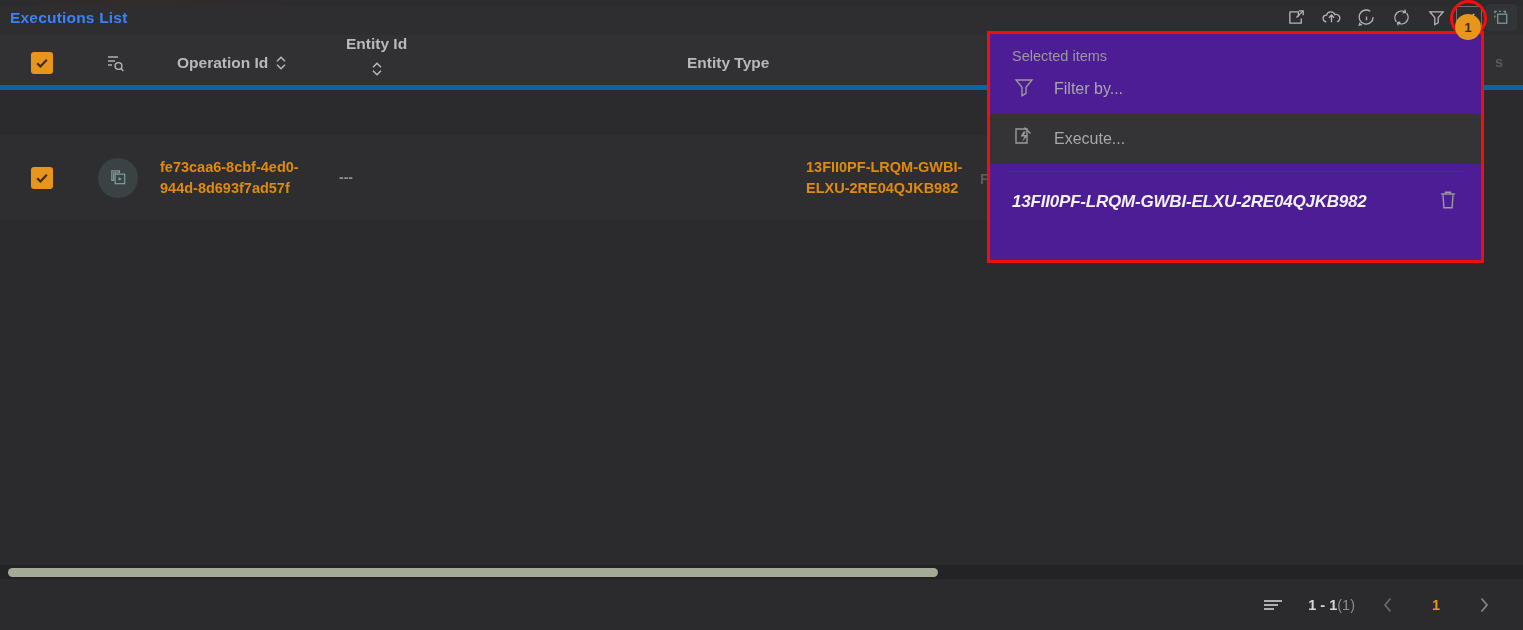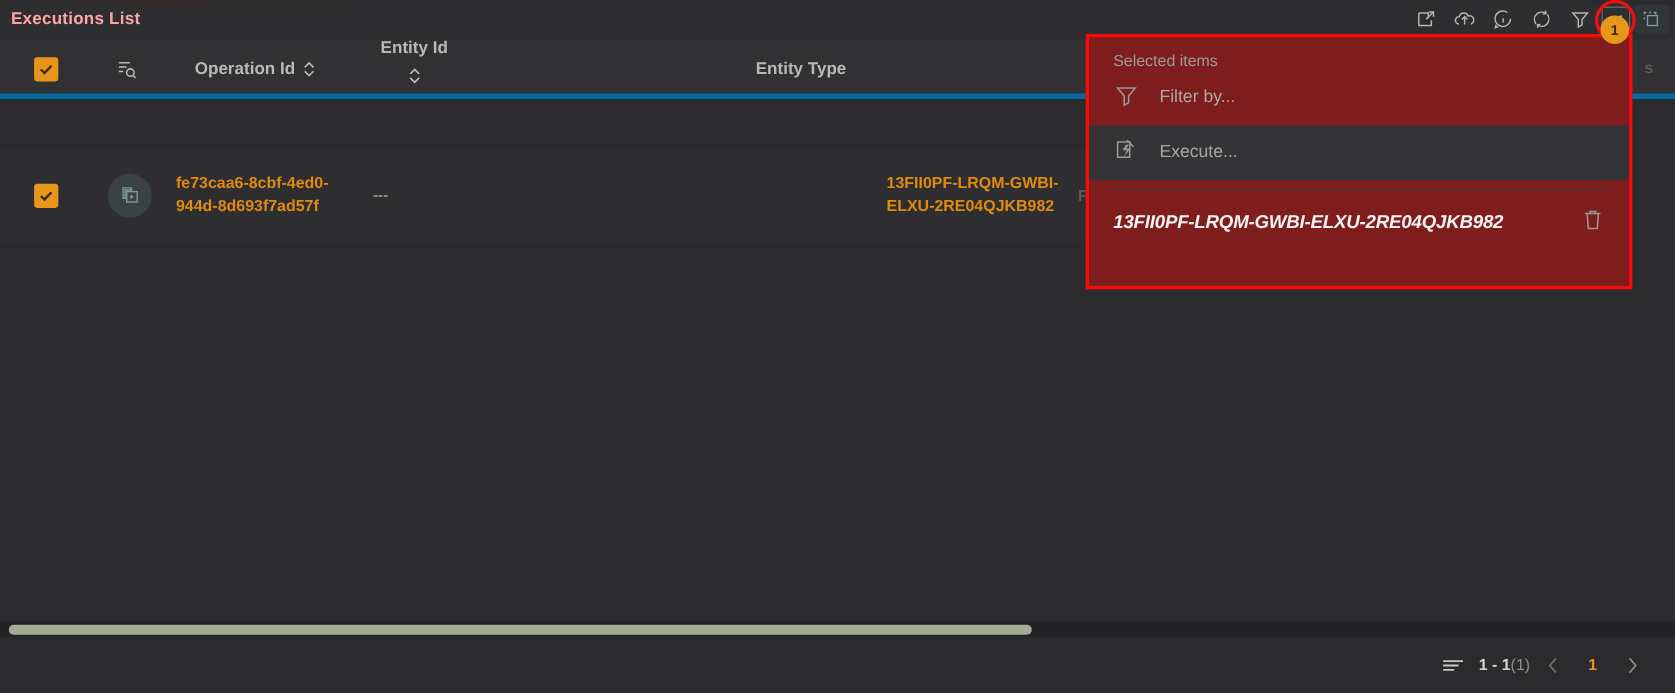--- a/index.html
+++ b/index.html
@@ -17,21 +17,21 @@
     background: #2e2e30;
     display: flex; align-items: center;
   }
   .titlebar::before{
     content:""; position:absolute; left:0; top:0; width:100%; height:6px;
     background: linear-gradient(90deg,#2b2b2d 0%, #332c2b 9%, #2b2b2d 22%);
     pointer-events:none;
   }
   .app-title {
     margin-left: 10px;
-    font-size: 15.5px; font-weight: bold; color: #fca5a5;
+    font-size: 15.5px; font-weight: bold; color: #3b82f6;
     letter-spacing: .2px;
   }
   .toolbar {
     position: absolute; right: 6px; top: 0; height: 35px;
     display: flex; align-items: center; gap: 4px;
   }
   .tb-btn {
     width: 31px; height: 27px;
     display: flex; align-items: center; justify-content: center;
     border-radius: 3px; position: relative;
@@ -102,38 +102,38 @@
   }
   .hscroll-thumb {
     position: absolute; left: 8px; top: 3px; width: 930px; height: 9px;
     background: #a3ab97; border-radius: 5px;
   }
 
   
   .footer {
     position: absolute; left: 0; bottom: 0; width: 1523px; height: 50px;
     background: #2b2b2d; display: flex; align-items: center; justify-content: flex-end;
-    padding-right: 18px; gap: 0px; padding-left: 24px;
+    padding-right: 18px; gap: 12px; padding-left: 24px;
   }
   .pg-lines { margin-right: 12px; display: flex; align-items: center; }
   .pg-range { font-size: 14.5px; font-weight: bold; color: #d6d6d6; }
   .pg-range .total { color: #8d8d8d; font-weight: normal; }
   .pg-arrow {
     width: 42px; height: 34px; display: flex; align-items: center; justify-content: center;
     color: #6e6e6e;
   }
   .pg-num {
     min-width: 30px; text-align: center;
     font-size: 14.5px; font-weight: bold; color: #e8951c;
   }
 
   
   .popup {
     position: absolute; left: 987px; top: 31px; width: 497px; height: 232px;
-    background: #7f1d1d; border: 3px solid #f50c0c;
+    background: #4c1d95; border: 3px solid #f50c0c;
     z-index: 30;
   }
   .popup-title {
     padding: 14px 0 0 22px; font-size: 14.5px; color: #9a9a9a;
   }
   .popup-item {
     height: 50px; display: flex; align-items: center; gap: 18px;
     padding-left: 22px; color: #a8a8a8; font-size: 16px;
   }
   .popup-item.alt { background: #343436; }

